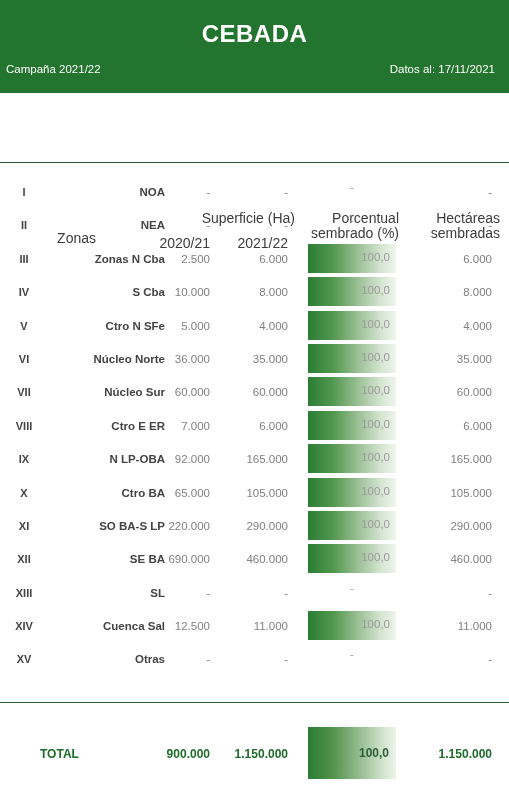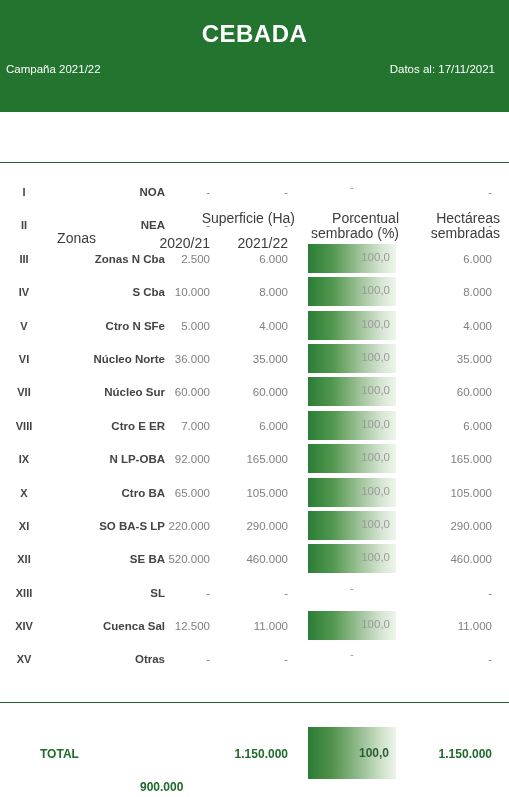--- a/index.html
+++ b/index.html
@@ -20,21 +20,21 @@
     height: 797px;
     background: #ffffff;
   }
 
   
   .header {
     position: absolute;
     left: 0;
     top: 0;
     width: 509px;
-    height: 112px;
+    height: 93px;
     background: #23742E;
   }
   .header-title {
     position: absolute;
     left: 0;
     top: 20px;
     width: 509px;
     text-align: center;
     color: #ffffff;
     font-size: 24px;
@@ -195,22 +195,21 @@
     top: 20px;
   }
   .t-label {
     left: 40px;
     width: 90px;
     text-align: left;
   }
   .t-prev {
     left: 140px;
     width: 70px;
-    text-align: left;
-    margin-top: 33px;
+    text-align: right;
   }
   .t-curr {
     left: 218px;
     width: 70px;
     text-align: right;
   }
   .t-hect {
     left: 402px;
     width: 90px;
     text-align: right;
@@ -383,21 +382,21 @@
         <div class="cell c-curr">290.000</div>
         <div class="c-pct">
           <div class="bar"></div>
           <div class="bar-label">100,0</div>
         </div>
         <div class="cell c-hect">290.000</div>
       </div>
       <div class="row">
         <div class="cell c-roman">XII</div>
         <div class="cell c-zone">SE BA</div>
-        <div class="cell c-prev">520.000</div>
+        <div class="cell c-prev">690.000</div>
         <div class="cell c-curr">460.000</div>
         <div class="c-pct">
           <div class="bar"></div>
           <div class="bar-label">100,0</div>
         </div>
         <div class="cell c-hect">460.000</div>
       </div>
       <div class="row">
         <div class="cell c-roman">XIII</div>
         <div class="cell c-zone">SL</div>

